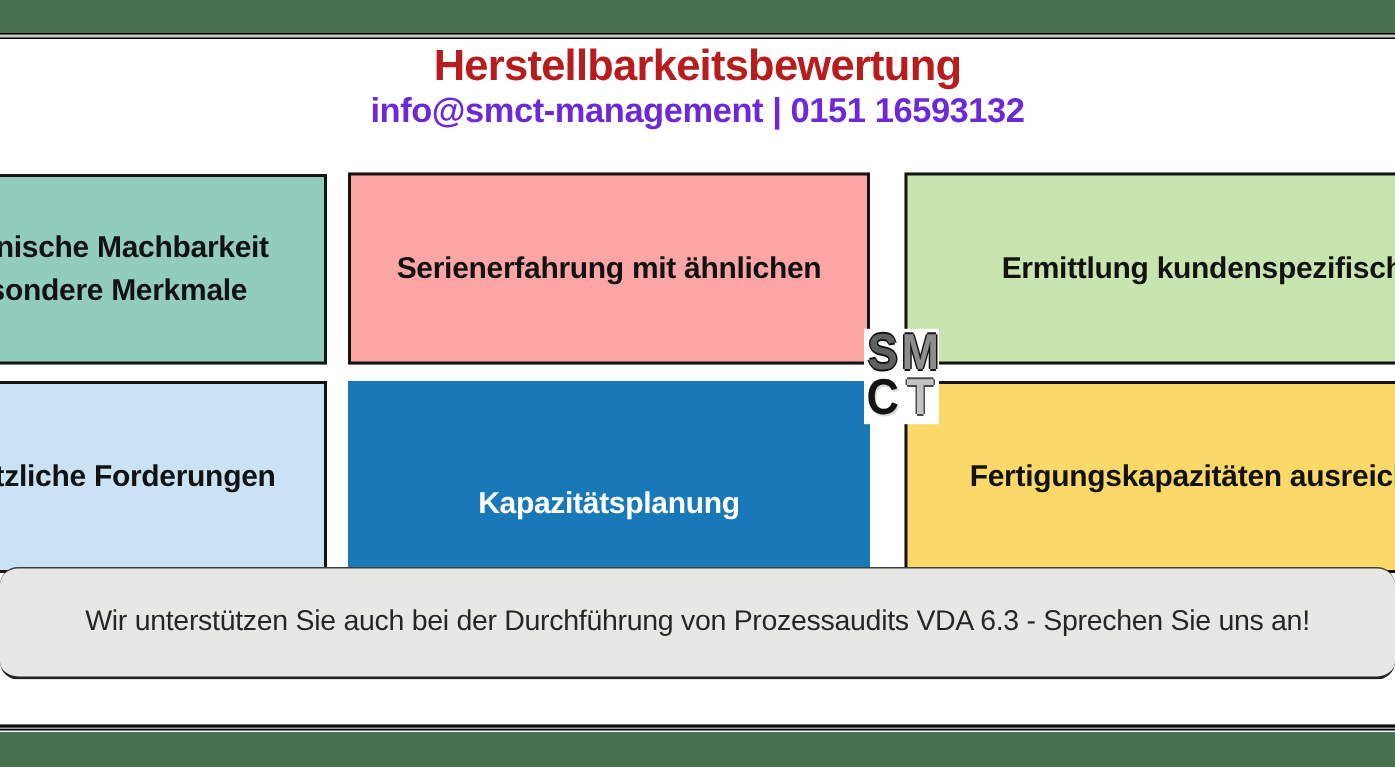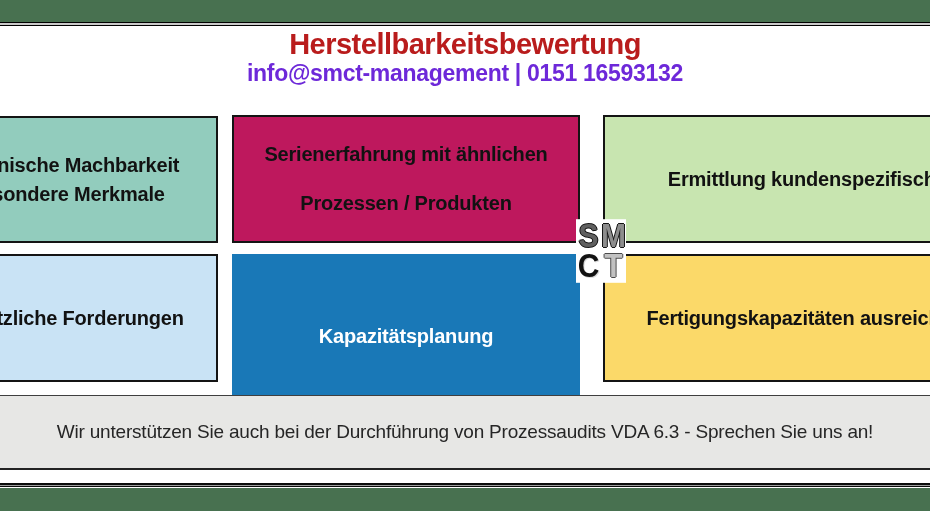--- a/index.html
+++ b/index.html
@@ -54,46 +54,45 @@
     background:#ffffff; text-align:center;
     font-size:30px; font-weight:bold; transform:scaleY(1.12);
   }
   .ll-s { color:#606060; text-shadow:1px 0 #141414, -1px 0 #141414, 0 1px #141414, 0 -1px #141414; }
   .ll-m { color:#8d8d8d; text-shadow:1px 0 #141414, -1px 0 #141414, 0 1px #141414, 0 -1px #141414; }
   .ll-c { color:#121212; text-shadow:1px 1px 0 #dadada; }
   .ll-t { color:#c2c2c2; text-shadow:1px 0 #4a4a4a, -1px 0 #4a4a4a, 0 1px #4a4a4a, 0 -1px #4a4a4a; }
 
   
   .footer-bar {
-    position:absolute; left:0; right:0; top:395px; height:75px; box-sizing:border-box;
+    position:absolute; left:0; right:0; top:378px; height:75px; box-sizing:border-box;
     background:#e7e7e5;
     border-top:1px solid #3f3f3f; border-bottom:2px solid #232323;
-    display:flex; align-items:center; justify-content:center;
+    display:flex; align-items:center; justify-content:center;border-radius:12px;
   }
   .footer-note {
     font-size:19px; letter-spacing:-0.2px; color:#262626; white-space:nowrap;
   }
 </style>
 </head>
 <body>
 
 <div class="top-bar" style="background-color: rgb(72, 113, 80);"></div>
 <div class="top-sep"></div>
 
 <div class="title">Herstellbarkeitsbewertung</div>
 <div class="subtitle">info@smct-management | 0151 16593132</div>
 
 <div class="box b1" style="background-color: rgb(146, 204, 189); color: rgb(18, 18, 18);">
   <div class="box-line">Technische Machbarkeit</div>
   <div class="box-line">Besondere Merkmale</div>
 </div>
 
-<div class="box b2" style="background-color: #be185d; color: rgb(18, 18, 18); gap: 20px;">
+<div class="box b2" style="background-color: #fca5a5; color: rgb(18, 18, 18); gap: 20px;">
   <div class="box-line">Serienerfahrung mit ähnlichen</div>
-  <div class="box-line">Prozessen / Produkten</div>
 </div>
 
 <div class="box b3" style="background-color: rgb(200, 229, 176); color: rgb(18, 18, 18);">
   <div class="box-line">Ermittlung kundenspezifischer</div>
 </div>
 
 <div class="box b4" style="background-color: rgb(201, 227, 245); color: rgb(18, 18, 18);">
   <div class="box-line">Gesetzliche Forderungen</div>
 </div>
 

